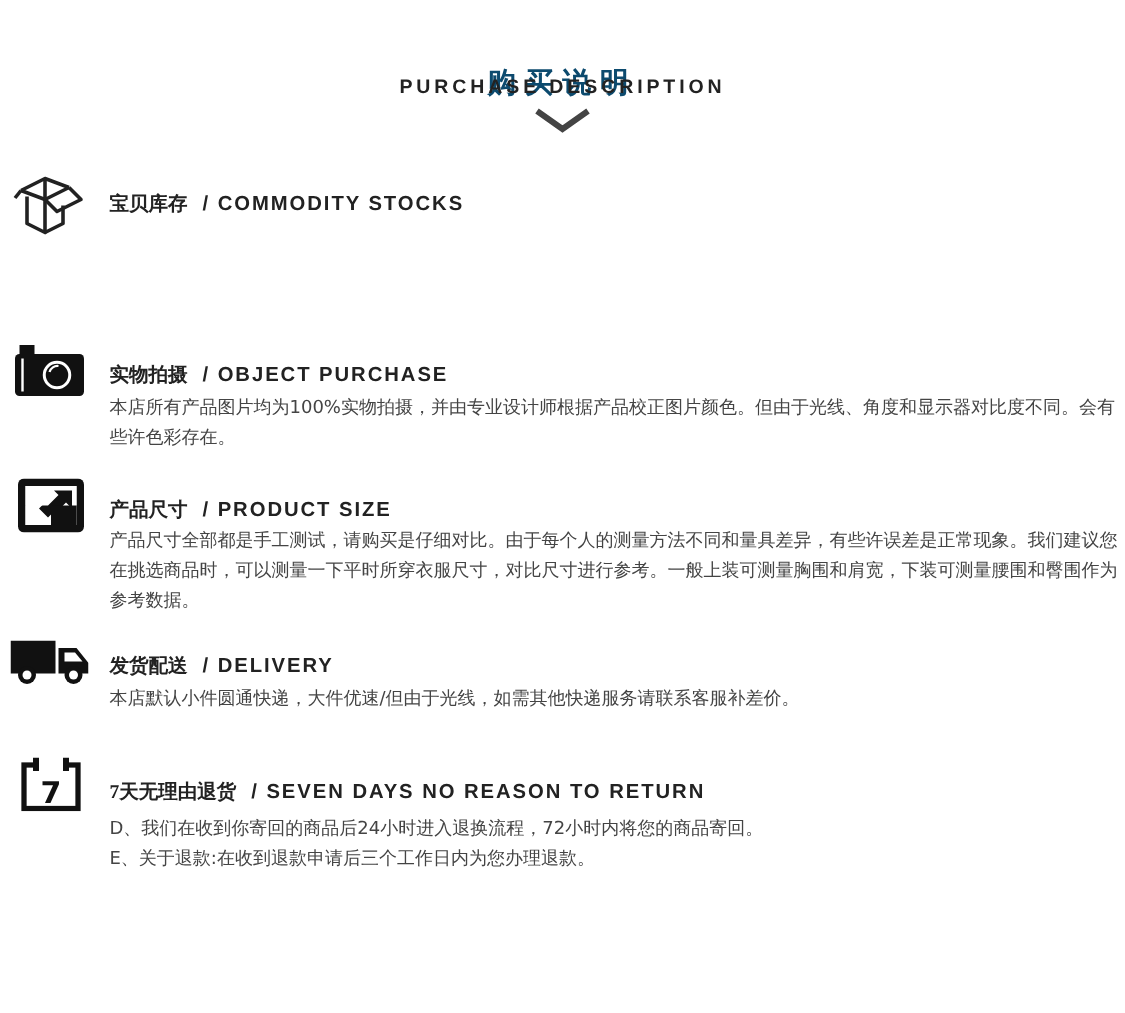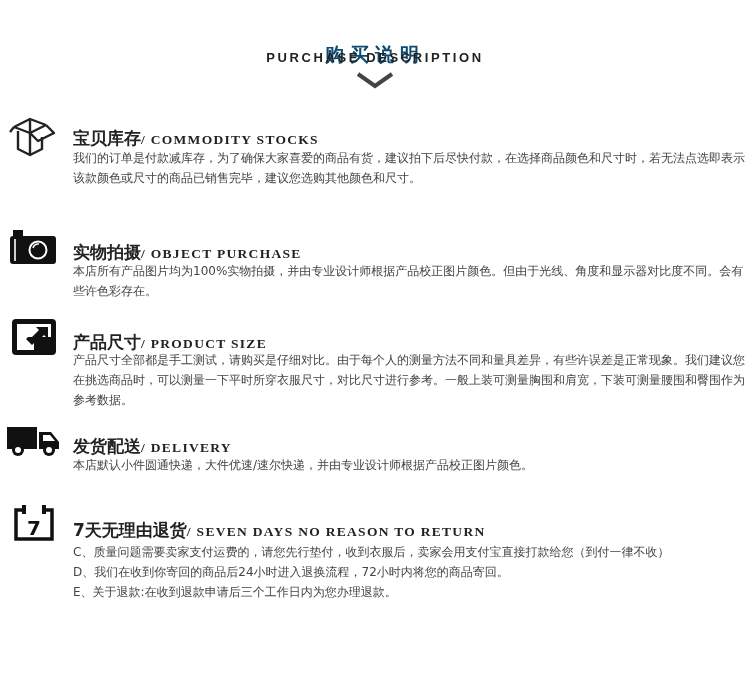--- a/index.html
+++ b/index.html
@@ -9,23 +9,23 @@
   .title-cn { position: absolute; top: 18px; left: 0; width: 750px; text-align: center;
               font-size: 19px; font-weight: bold; letter-spacing: 6px; color: #0c4a6e; margin-top: 24px; }
   .title-en { position: absolute; top: 50px; left: 0; width: 750px; text-align: center;
               font-family: "Liberation Sans", sans-serif; font-size: 13px; font-weight: bold;
               letter-spacing: 2.6px; color: #222; }
   .chev { position: absolute; top: 70px; left: 355px; width: 40px; height: 20px; }
   .section { position: absolute; left: 0; width: 750px; }
   .icon { position: absolute; left: 8px; }
   .sec-title { position: absolute; left: 73px; font-size: 13px; font-weight: bold; color: #222;
                white-space: nowrap; }
-  .sec-title .cn { font-size: 17px; }
-  .sec-title .en { font-family: Liberation Serif, serif; letter-spacing: 1.3px;
-                   font-size: 13.5px; }
+  .sec-title .cn { font-size: 13px; font-family: Liberation Serif, serif; }
+  .sec-title .en { font-family: Liberation Sans, sans-serif; letter-spacing: 1.3px;
+                   margin-left: 10px; font-size: 13.5px; }
   .body-text { position: absolute; left: 73px; width: 672px; font-size: 12px; line-height: 20px;
                color: #444; }
   .body-text p { margin: 0; }
   .list p { margin: 0; white-space: nowrap; }
   .list p.indent { padding-left: 12px; }
 </style>
 </head>
 <body>
 
 <div class="header">
@@ -45,21 +45,20 @@
       <polyline points="10,16 10,34 22,40 22,18"></polyline>
       <polyline points="22,40 34,34 34,22"></polyline>
       <polyline points="22,18 30,26 46,18 38,10"></polyline>
       <line x1="22" y1="4" x2="22" y2="18"></line>
     </g>
   </svg>
   <div class="sec-title" style="top:14px;">
     <span class="cn">宝贝库存</span><span class="en">/ COMMODITY STOCKS</span>
   </div>
   <div class="body-text" style="top:35px;">
-    <p>我们的订单是付款减库存，为了确保大家喜爱的商品有货，建议拍下后尽快付款，在选择商品颜色和尺寸时，若无法点选即表示该款颜色或尺寸的商品已销售完毕，建议您选购其他颜色和尺寸。</p>
   </div>
 </div>
 
 <div class="section" style="top:228px;">
   <svg class="icon" style="top:2px;left:10px;" width="46" height="34" viewBox="0 0 46 34">
     <rect x="0" y="6" width="46" height="28" rx="3" fill="#111"></rect>
     <rect x="3" y="0" width="10" height="8" fill="#111"></rect>
     <line x1="5" y1="9" x2="5" y2="31" stroke="#fff" stroke-width="1.6"></line>
     <circle cx="28" cy="20" r="8.5" fill="none" stroke="#fff" stroke-width="2"></circle>
     <path d="M23,18 A5.5,5.5 0 0 1 29,14" fill="none" stroke="#fff" stroke-width="1.5"></path>
@@ -97,33 +96,32 @@
     <path d="M36,8 L43,8 L48,14 L36,14 Z" fill="#fff"></path>
     <circle cx="11" cy="23" r="6" fill="#111"></circle>
     <circle cx="11" cy="23" r="3" fill="#fff"></circle>
     <circle cx="42" cy="23" r="6" fill="#111"></circle>
     <circle cx="42" cy="23" r="3" fill="#fff"></circle>
   </svg>
   <div class="sec-title" style="top:10px;">
     <span class="cn">发货配送</span><span class="en">/ DELIVERY</span>
   </div>
   <div class="body-text" style="top:30px;">
-    <p>本店默认小件圆通快递，大件优速/速尔快递，并由专业设计师根据产品校正图片颜色。</p>
+    <p>本店默认小件圆通快递，大件优速/但由于光线，如需其他快递服务请联系客服补差价。</p>
   </div>
 </div>
 
 <div class="section" style="top:503px;">
   <svg class="icon" style="top:2px;left:14px;" width="40" height="36" viewBox="0 0 40 36">
     <rect x="2" y="5" width="36" height="29" fill="none" stroke="#111" stroke-width="3.5"></rect>
     <rect x="8" y="0" width="4" height="9" fill="#111"></rect>
     <rect x="28" y="0" width="4" height="9" fill="#111"></rect>
     <rect x="12" y="3" width="16" height="4" fill="#fff"></rect>
     <text x="20" y="30" text-anchor="middle" font-family="DejaVu Sans, sans-serif" font-weight="bold" font-size="20" fill="#111">7</text>
   </svg>
   <div class="sec-title" style="top:16px;">
     <span class="cn">7天无理由退货</span><span class="en">/ SEVEN DAYS NO REASON TO RETURN</span>
   </div>
   <div class="body-text list" style="top:39px;">
-    <p>C、质量问题需要卖家支付运费的，请您先行垫付，收到衣服后，卖家会用支付宝直接打款给您（到付一律不收）</p>
     <p>D、我们在收到你寄回的商品后24小时进入退换流程，72小时内将您的商品寄回。</p>
     <p>E、关于退款:在收到退款申请后三个工作日内为您办理退款。</p>
   </div>
 </div>
 
 </body></html>

